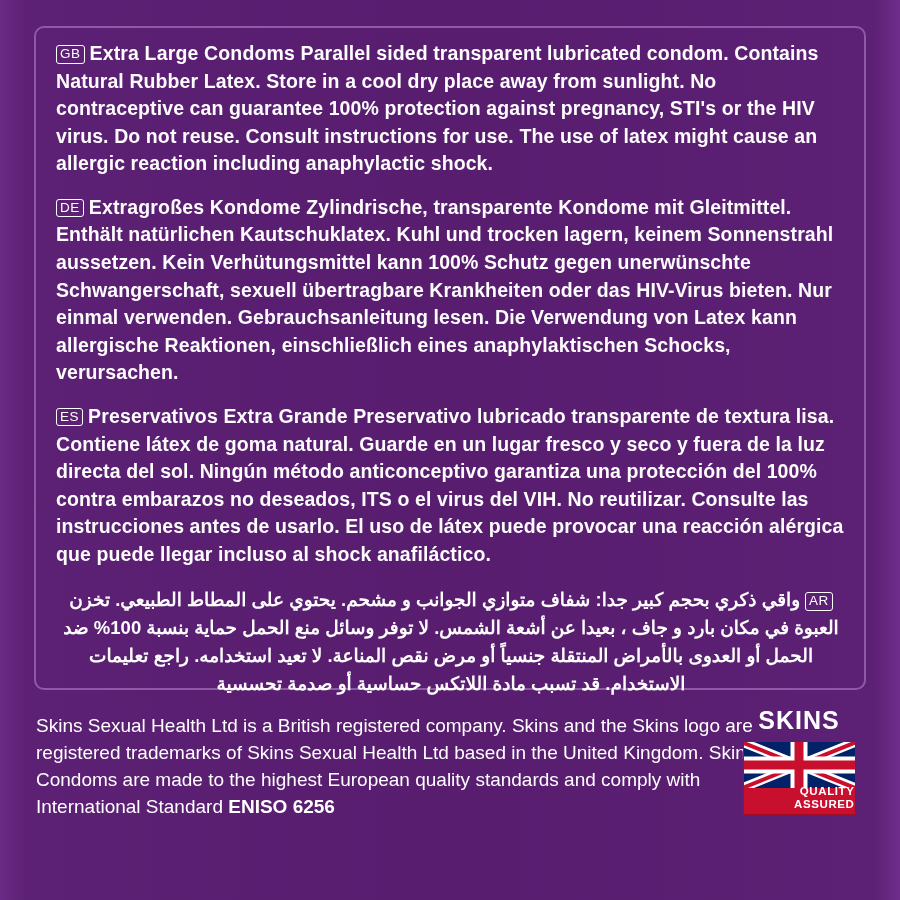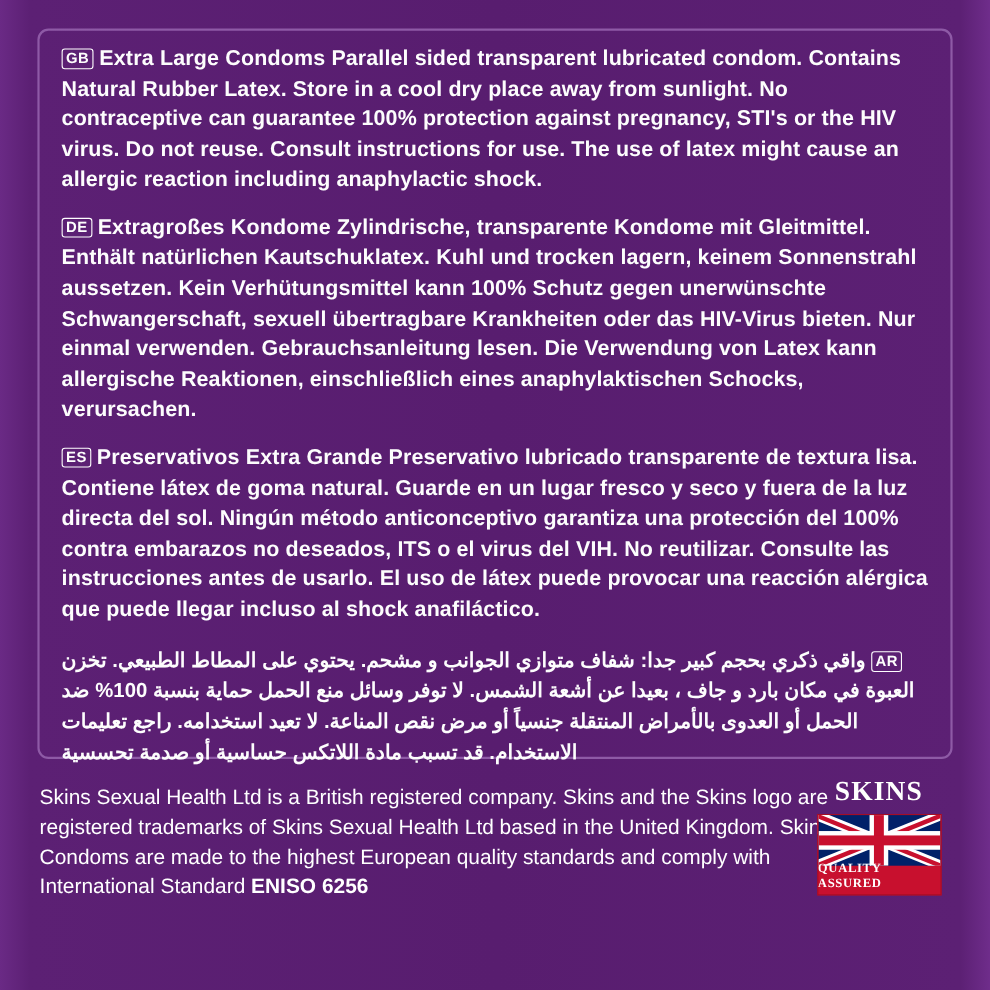--- a/index.html
+++ b/index.html
@@ -45,36 +45,36 @@
     letter-spacing: 0.1px;
     color: #fdfdfd;
   }
   .block.de { margin-bottom: 16px; }
   .flag {
     display: inline-block;
     border: 1.7px solid #ffffff;
     border-radius: 3px;
     padding: 0px 3px 1px 3px;
     font-size: 13.5px;
-    font-weight: bold;
+    font-weight: normal;
     line-height: 1.15;
     vertical-align: 2px;
     margin-right: 5px;
     letter-spacing: 0.5px;
   }
   .title {
     font-weight: bold;
     letter-spacing: 0.15px;
     margin-top: 40px;
   }
   .body-text { font-weight: bold; }
 
   .block.ar {
     direction: rtl;
-    text-align: left;
+    text-align: center;
     font-size: 18.5px;
     line-height: 1.5;
     margin-top: 18px;
     padding-left: 0;
     padding-right: 0;
   }
   .block.ar .flag {
     vertical-align: 1px;
     margin-left: 5px;
     margin-right: 0;
@@ -90,21 +90,20 @@
     line-height: 1.43;
   }
   .footer b { font-weight: bold; }
 
   .brand {
     position: absolute;
     right: 42px; top: 706px;
     width: 118px;
     z-index: 3;
     text-align: center;
-    font-family: Liberation Serif, serif;
   }
   .brand-name {
     color: #ffffff;
     font-weight: bold;
     font-size: 25px;
     letter-spacing: 1px;
     margin-bottom: 6px;
   }
   .flag-box {
     width: 113px; height: 74px;
@@ -142,21 +141,21 @@
   .uj .vr { position: absolute; left: 50%; top: 0; width: 9px; height: 100%; background:#c8102e; transform: translateX(-50%); }
   .uj .hr { position: absolute; top: 50%; left: 0; width: 100%; height: 9px; background:#c8102e; transform: translateY(-50%); }
   .qa {
     position: absolute;
     left: 0; right: 0; bottom: 3px;
     color: #ffffff;
     font-size: 11.5px;
     font-weight: bold;
     line-height: 1.15;
     letter-spacing: 0.6px;
-    text-align: left;
+    text-align: right;
   }
 </style>
 </head>
 <body>
 
 <div id="page">
 
   <div class="panel"></div>
 
   <div class="content">

